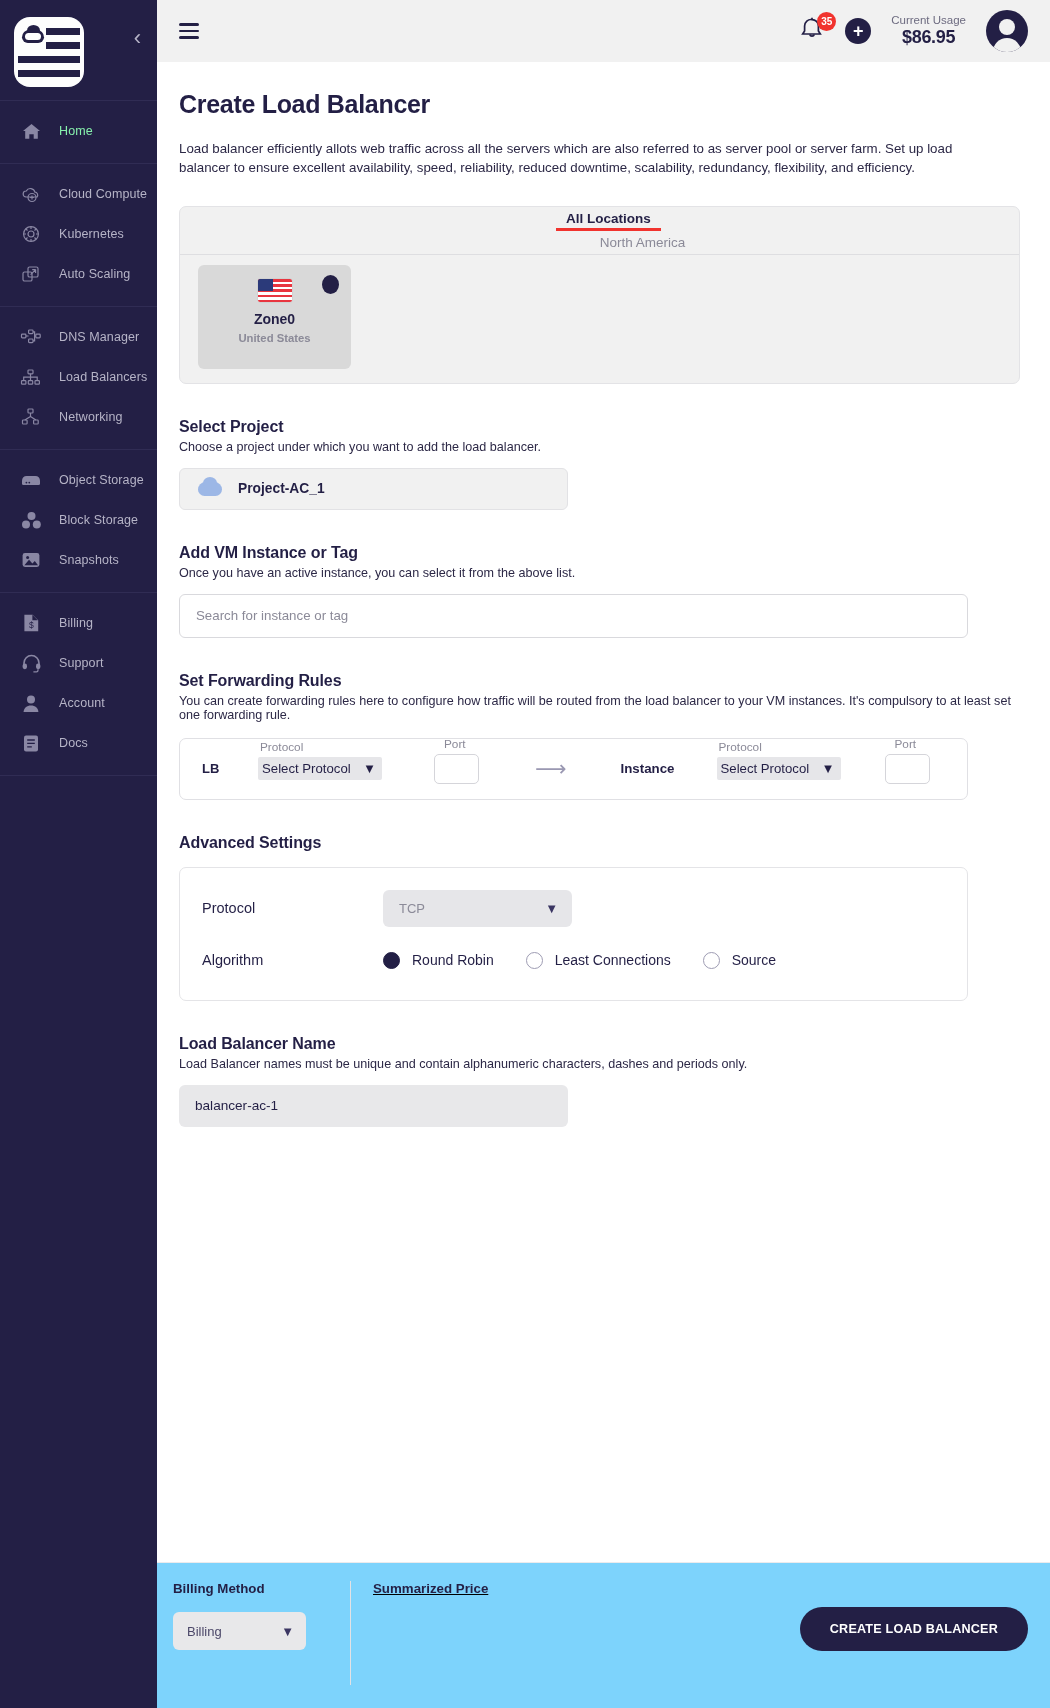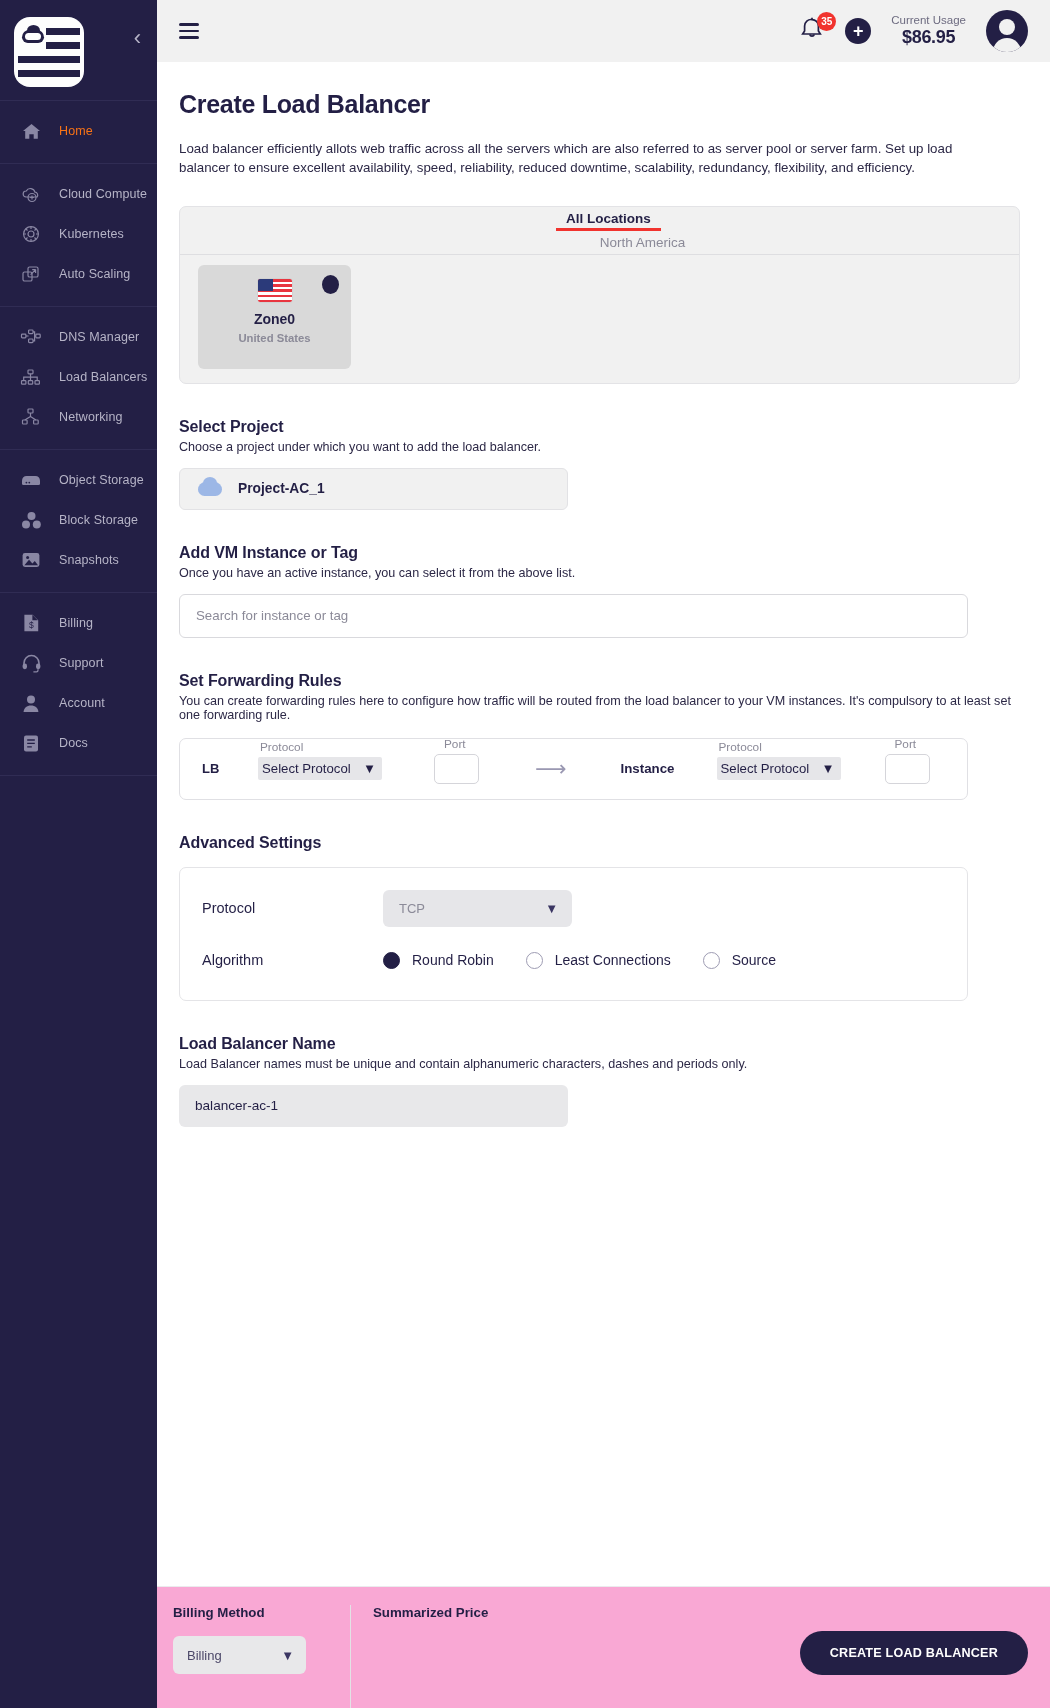--- a/index.html
+++ b/index.html
@@ -69,21 +69,21 @@
     flex: 0 0 26px;
     color: #8a87a4;
   }
   .nav-item .nav-lbl {
     margin-left: 15px;
     font-size: 12.5px;
     color: #b6b4c7;
     white-space: nowrap;
     letter-spacing: .1px;
   }
-  .nav-item.home .nav-lbl { color: #f97316; }
+  .nav-item.home .nav-lbl { color: #86efac; }
 
   
   .main {
     flex: 1 1 auto;
     height: 1708px;
     background: #ffffff;
     position: relative;
     overflow: hidden;
   }
   .topbar {
@@ -277,36 +277,36 @@
   .lbname-box {
     margin-top: 14px; width: 389px; height: 42px;
     background: #e8e8ea; border-radius: 6px;
     display: flex; align-items: center; padding-left: 16px;
     font-size: 13.6px; color: #231f45;
   }
 
   
   .footer {
     position: absolute; left: 0; right: 0; bottom: 0;
-    height: 122px; background: #f9a8d4;
+    height: 146px; background: #7dd3fc;
     border-top: 1px solid #ebebed;
     display: flex; align-items: flex-start; padding: 18px 22px 0 16px;
   }
   .foot-col { padding-right: 22px; }
   .foot-col.billing { width: 178px; border-right: 1px solid #e2e2e5; height: 104px; }
   .foot-lbl { font-size: 13.3px; font-weight: bold; color: #231f45; }
   .billing-select {
     margin-top: 16px; width: 133px; height: 38px;
     background: #e8e8ea; border-radius: 6px;
     display: flex; align-items: center; justify-content: space-between;
     padding: 0 12px 0 14px; cursor: pointer;
   }
   .billing-select span { font-size: 13px; color: #4c4869; }
   .billing-select .caret { color: #3b3663; font-size: 13px; }
-  .foot-col.price { padding-left: 22px; flex: 1 1 auto; }
+  .foot-col.price { padding-left: 22px; flex: 1 1 auto; text-decoration: underline; }
   .price-val { margin-top: 18px; font-size: 20px; font-weight: bold; color: #231f45; letter-spacing: -.4px;}
   .price-unit { font-size: 13px; font-weight: normal; color: #56526f; }
   .cta {
     margin-top: 26px;
     background: #231f45; color: #fff;
     border: none; border-radius: 22px;
     height: 44px; padding: 0 30px;
     font-size: 12.6px; font-weight: bold;
     letter-spacing: .2px; cursor: pointer;
     font-family: "Liberation Sans", sans-serif;

